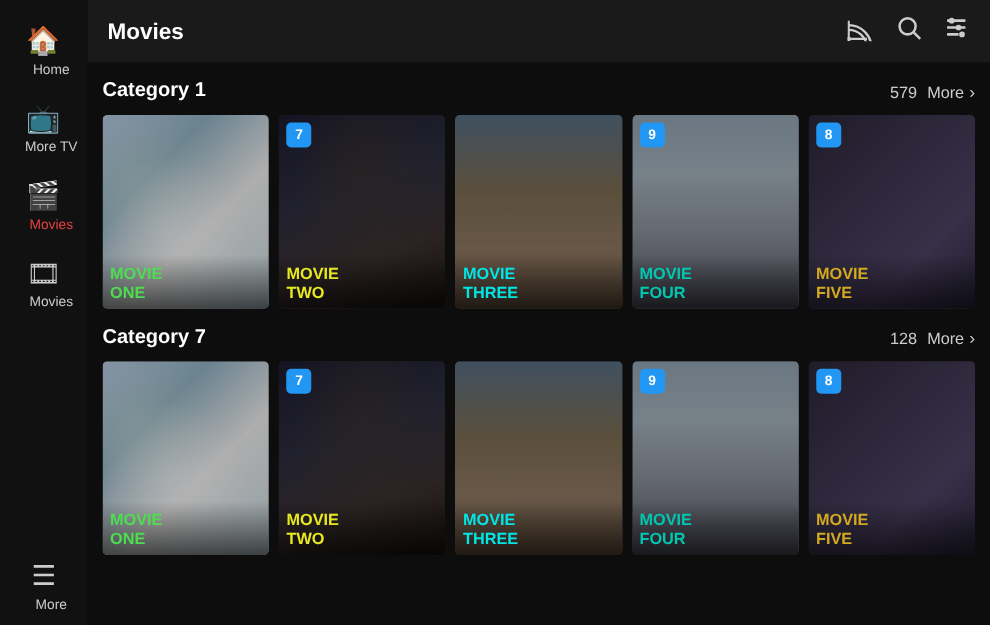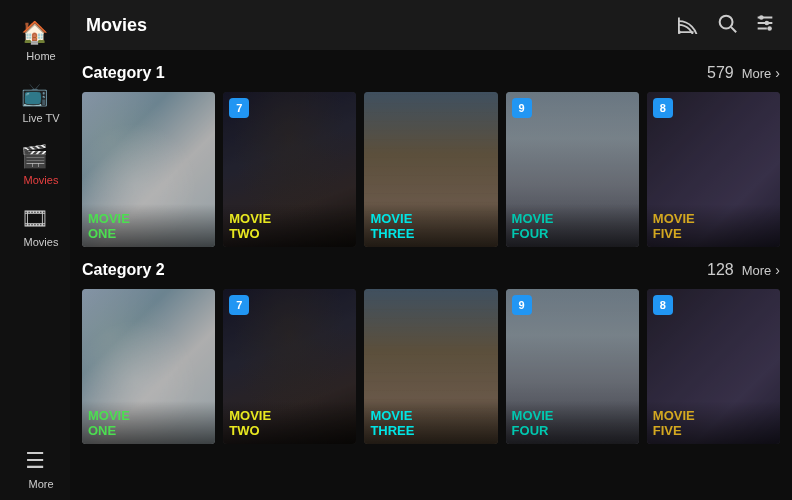--- a/index.html
+++ b/index.html
@@ -107,21 +107,21 @@
     .category-more {
       display: flex;
       align-items: center;
       gap: 4px;
       cursor: pointer;
       color: #ccc;
       font-size: 13px;
     }
     .category-count {
       color: #ccc;
-      font-size: 16px;
+      font-size: 13px;
     }
     .chevron-icon {
       font-size: 14px;
       color: #ccc;
     }
 
     
     .movie-row {
       display: flex;
       gap: 8px;
@@ -239,21 +239,21 @@
 </head>
 <body>
 
 <nav class="sidebar">
   <div class="sidebar-item">
     <span class="sidebar-icon">🏠</span>
     <span class="sidebar-label">Home</span>
   </div>
   <div class="sidebar-item">
     <span class="sidebar-icon">📺</span>
-    <span class="sidebar-label">Live TV</span>
+    <span class="sidebar-label">More TV</span>
   </div>
   <div class="sidebar-item active">
     <span class="sidebar-icon" style="color:#e84040;">🎬</span>
     <span class="sidebar-label" style="color:#e84040;">Movies</span>
   </div>
   <div class="sidebar-item">
     <span class="sidebar-icon">🎞</span>
     <span class="sidebar-label">Movies</span>
   </div>
   <div class="sidebar-divider"></div>
@@ -349,21 +349,21 @@
           <div class="movie-title-overlay">
             <div class="movie-title-text title-gold">MOVIE<br>FIVE</div>
           </div>
         </div>
 
       </div>
     </div>
 
     <div class="category-section">
       <div class="category-header">
-        <span class="category-title">Category 2</span>
+        <span class="category-title">Category 7</span>
         <div class="category-more">
           <span class="category-count">128</span>
           <span style="margin-left:4px;">More</span>
           <span class="chevron-icon">›</span>
         </div>
       </div>
       <div class="movie-row">
 
         <div class="movie-card">
           <div class="movie-card-bg bg-flowers"></div>

